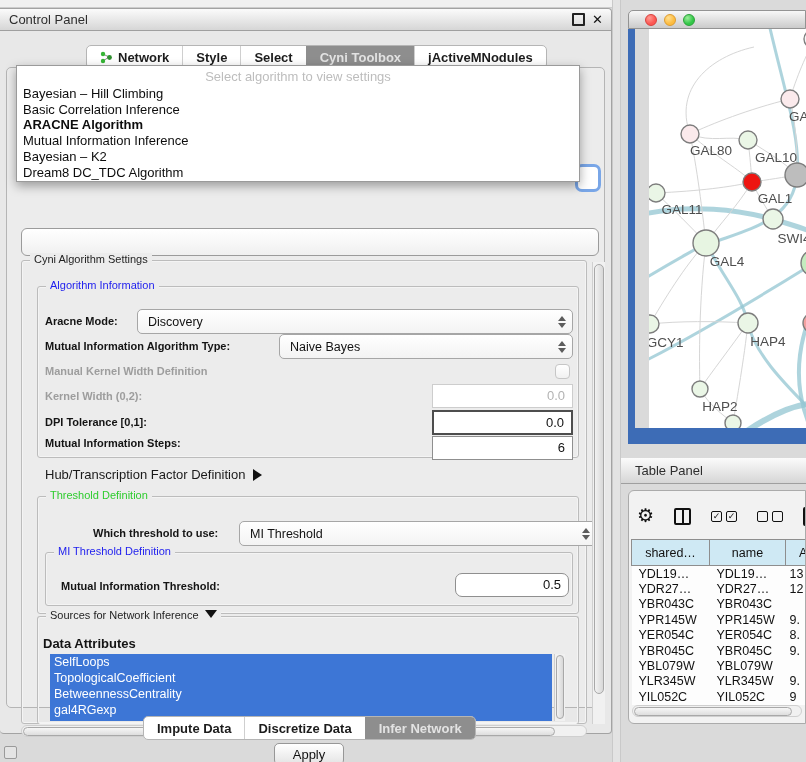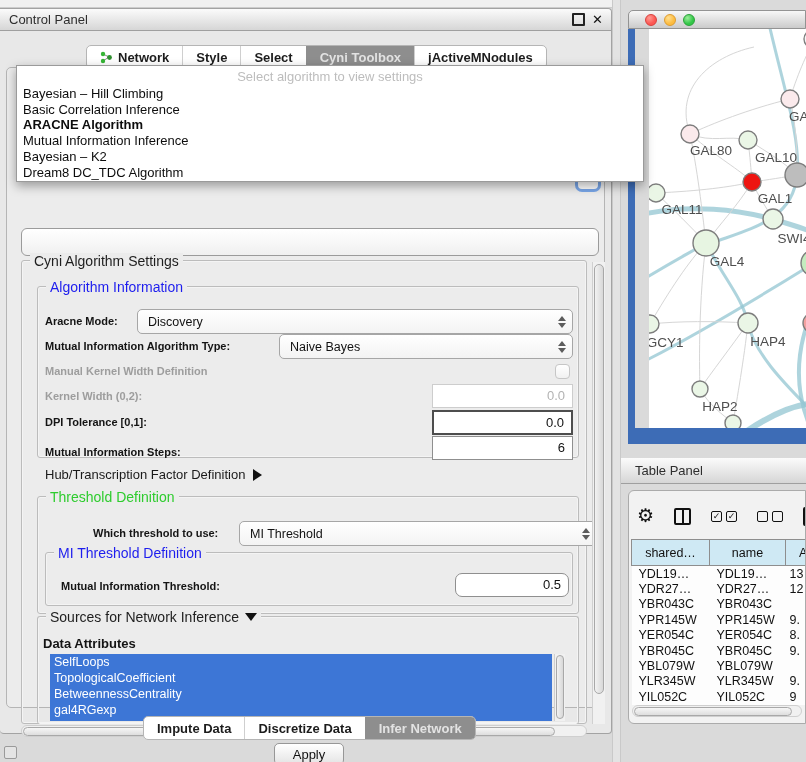--- a/index.html
+++ b/index.html
@@ -54,36 +54,36 @@
     left:14px;top:160px;width:578px;height:28px;background:linear-gradient(#fff,#f0f0f0);
     border:1px solid #9b9b9b;border-radius:6px;box-sizing:border-box;
   }
   #focus-ring-fragment{
     left:568px;top:96px;width:26px;height:28px;border:3px solid #79a6e7;border-radius:7px;
     background:#fff;box-sizing:border-box;
   }
 
   
   #algo-popup{
-    left:16px;top:56px;width:628px;height:117px;background:#fff;
+    left:16px;top:56px;width:564px;height:117px;background:#fff;
     border:1px solid #9a9a9a;box-shadow:0 4px 10px rgba(0,0,0,.35);
     box-sizing:border-box;z-index:30;
   }
   #algo-placeholder{
     text-align:center;color:#bdbdbd;font-size:13px;padding-top:3px;height:17px;
   }
   .algo-item{font-size:13px;line-height:15.7px;padding-left:6px;color:#0d0d0d;white-space:nowrap;}
   .algo-item.selected{font-weight:bold;}
 
   
   .groupbox{border:1px solid #bcbcbc;border-radius:3px;box-sizing:border-box;
     box-shadow:inset 0 0 0 1px #f4f4f4;}
   .gb-title{
     position:absolute;top:-8px;left:8px;background:#ececec;padding:0 4px;
-    font-size:14px;white-space:nowrap;
+    font-size:11px;white-space:nowrap;
   }
   .gb-title.black{color:#1e1e1e;}
   .gb-title.blue{color:#1d1dee;}
   .gb-title.green{color:#2ecc2e;}
 
   .flabel{font-size:11px;font-weight:bold;color:#141414;white-space:nowrap;}
   .flabel.disabled{color:#9d9d9d;}
 
   .combo{
     background:linear-gradient(#ffffff,#f3f3f3);
@@ -255,21 +255,21 @@
           <span class="up"></span>
           <span class="down"></span>
         </span>
     </div>
     <span class="flabel disabled abs" style="left:38px;top:297px;">Manual Kernel Width Definition</span>
     <span class="checkbox abs" style="left:548px;top:296px;"></span>
     <span class="flabel disabled abs" style="left:38px;top:322px;">Kernel Width (0,2):</span>
     <div class="numfield disabled abs" style="left:425px;top:316px;width:141px;">0.0</div>
     <span class="flabel abs" style="left:38px;top:348px;">DPI Tolerance [0,1]:</span>
     <div class="numfield focus abs" style="left:425px;top:342px;width:141px;height:25px;">0.0</div>
-    <span class="flabel abs" style="left:38px;top:378px;">Mutual Information Steps:</span>
+    <span class="flabel abs" style="left:38px;top:369px;">Mutual Information Steps:</span>
     <div class="numfield abs" style="left:425px;top:368px;width:141px;border-color:#8f8f8f;">6</div>
 
     <span class="abs" style="left:38px;top:399px;font-size:13px;color:#1a1a1a;">
       <span>Hub/Transcription Factor Definition</span><span class="arrow-right"></span>
     </span>
 
     <div class="groupbox abs" style="left:30px;top:428px;width:542px;height:118px;">
       <span class="gb-title green">Threshold Definition</span>
     </div>
     <span class="flabel abs" style="left:86px;top:459px;">Which threshold to use:</span>

